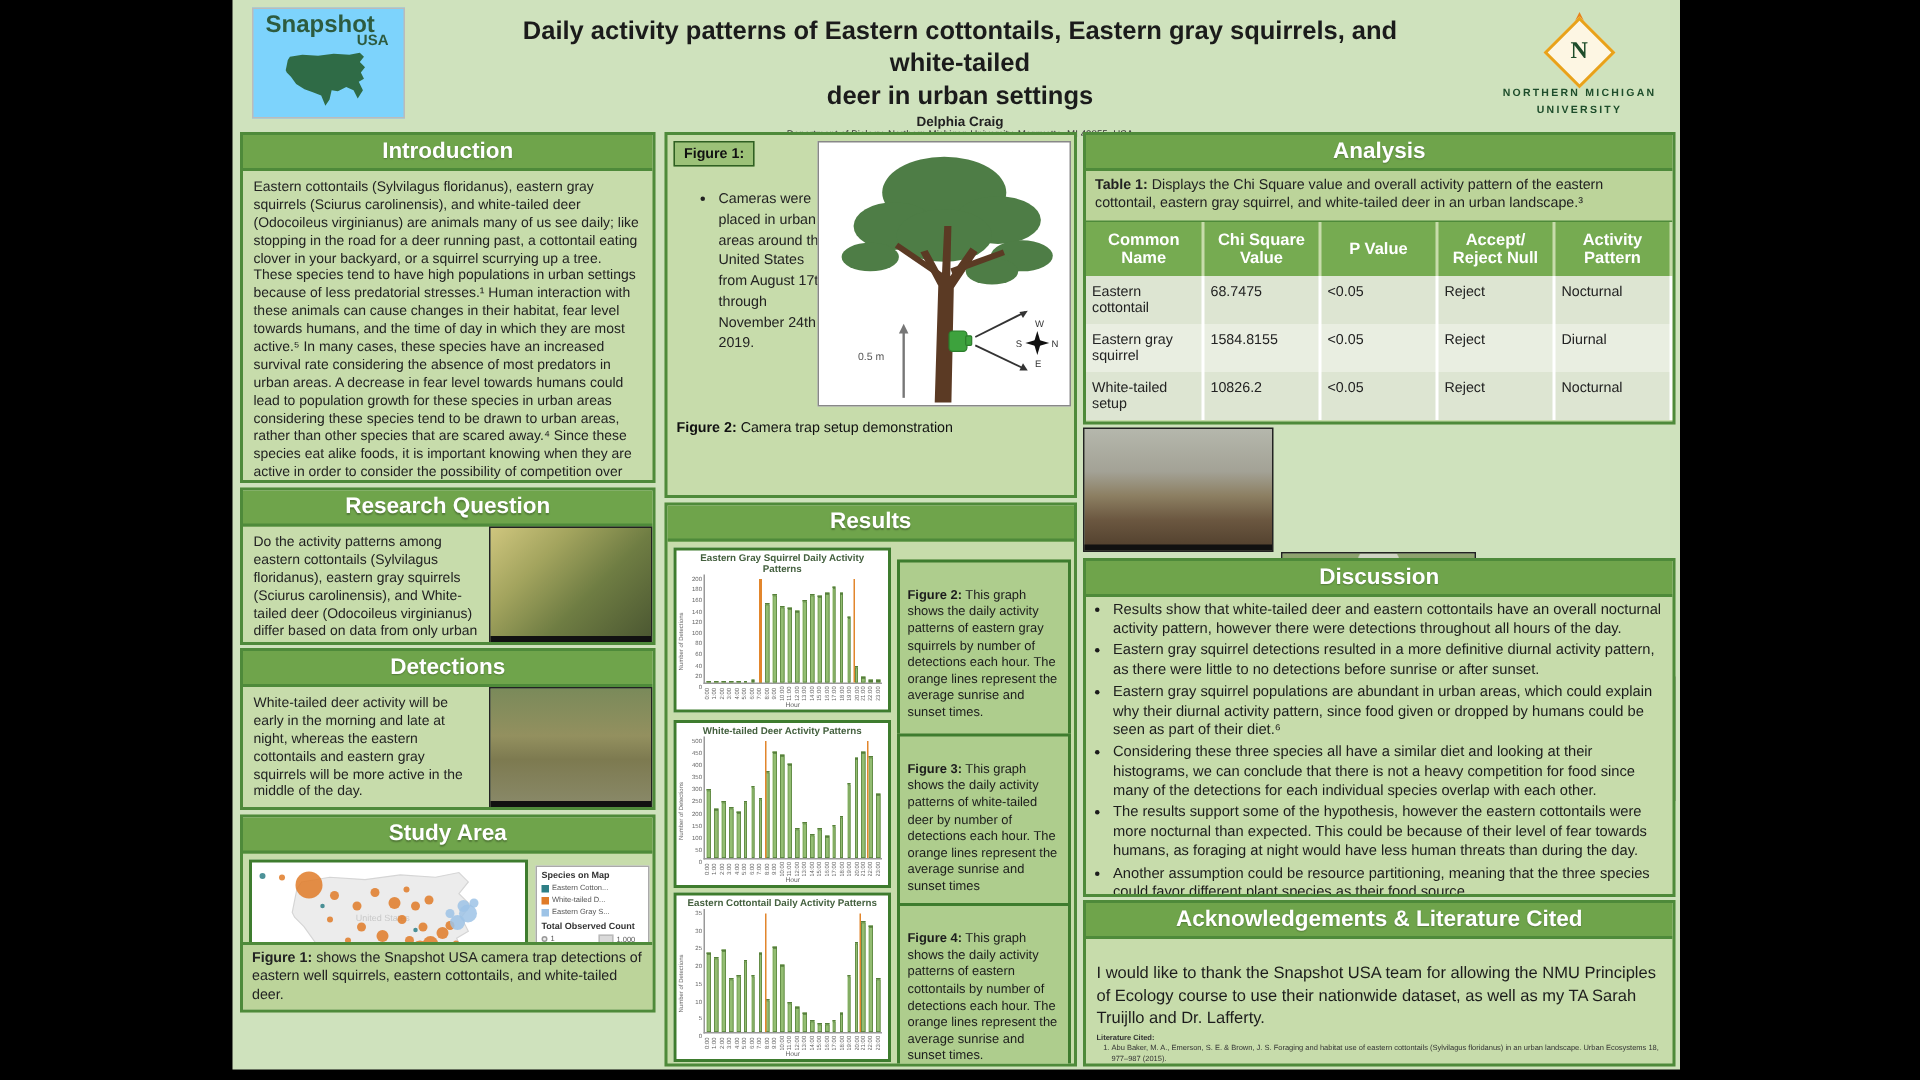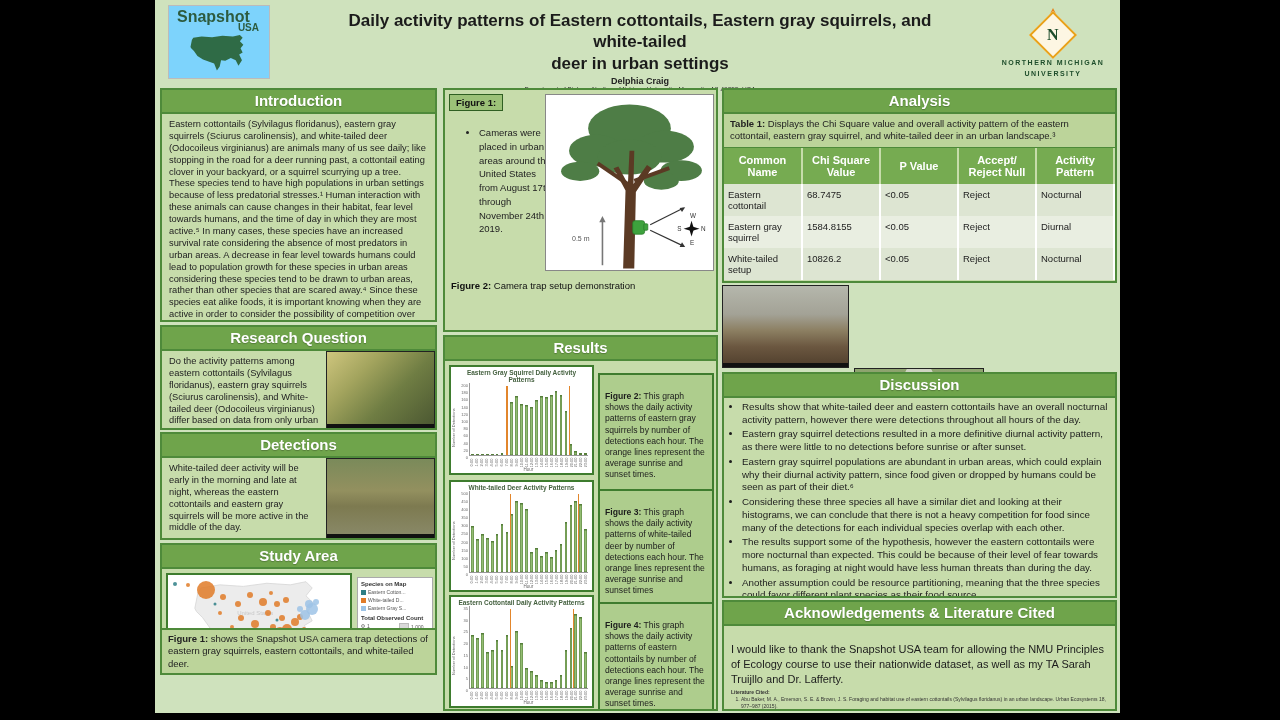--- a/index.html
+++ b/index.html
@@ -224,21 +224,21 @@
               </div>
               <div class="lrow">
                 <span class="csq" style="width: 8px; height: 6px;"></span>
                 <span>1,207</span>
               </div>
             </div>
         </div>
       </div>
     </div>
     <div class="capbox-l" style="position:absolute;left:0;right:0;bottom:0;">
-      <b class="inl">Figure 1:</b><span> shows the Snapshot USA camera trap detections of eastern gray squirrels, eastern cottontails, and white-tailed deer.</span>
+      <b class="inl">Figure 1:</b><span> shows the Snapshot USA camera trap detections of eastern well squirrels, eastern cottontails, and white-tailed deer.</span>
     </div>
   </div>
 
   <div class="abs sec" style="left:288px;top:88px;width:275px;height:244px;">
     <div style="position:relative;height:100%;">
       <div class="figtag abs" style="left:4px;top:4px;">Figure 1:</div>
       <ul class="mbullets abs" style="left:2px;top:20px;width:92px;padding-left:16px;margin:16px;">
         <li>Cameras were placed in urban areas around the United States from August 17th through November 24th 2019.</li>
       </ul>
       <div class="treewrap abs" style="left:100px;top:4px;width:169px;height:177px;">

